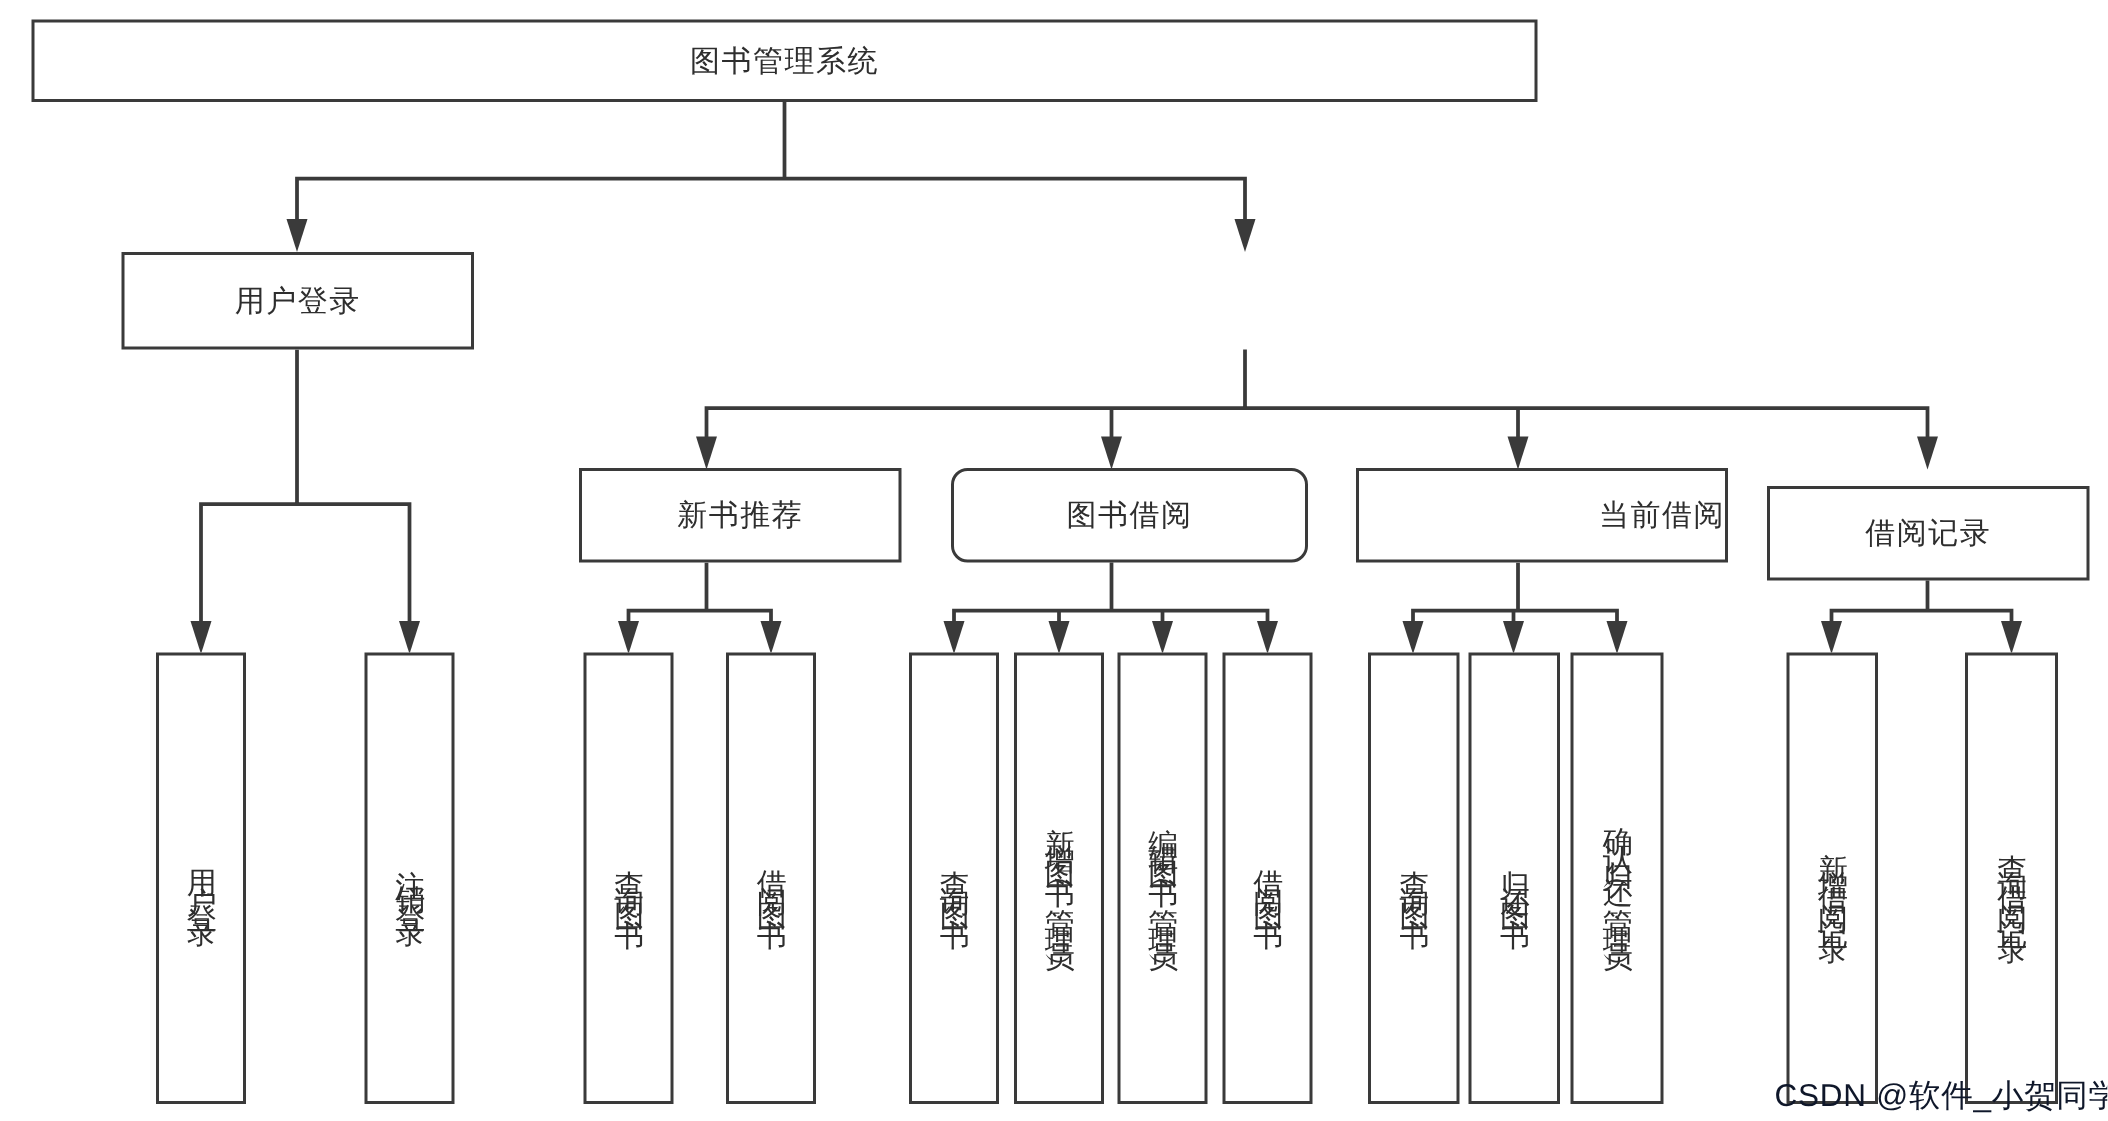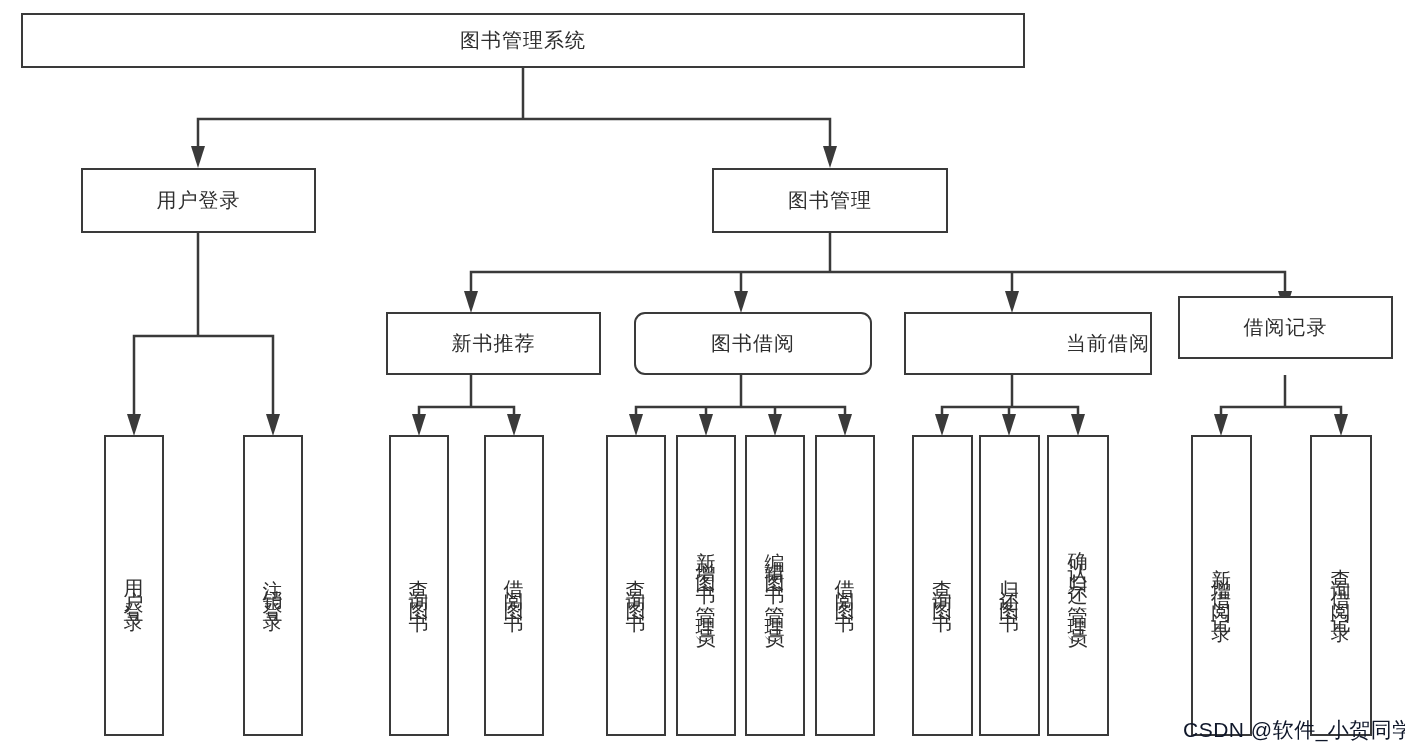--- a/index.html
+++ b/index.html
@@ -91,34 +91,31 @@
     </g>
   </svg>
 
   <div class="node hbox" style="left:21px;top:13px;width:1004px;height:55px;font-family:Liberation Mono, monospace;">
     <span>图书管理系统</span>
   </div>
 
   <div class="node hbox" style="left:81px;top:168px;width:235px;height:65px;">
     <span>用户登录</span>
   </div>
-  <div class="node hbox" style="left:712px;top:168px;width:236px;height:65px;">
-    <span>图书管理</span>
-  </div>
 
   <div class="node hbox" style="left:364px;top:312px;width:215px;height:63px;margin-left:22px;">
     <span>新书推荐</span>
   </div>
   <div class="node hbox" style="left:634px;top:312px;width:238px;height:63px;border-radius:11px;">
     <span>图书借阅</span>
   </div>
   <div class="node hbox" style="left:904px;top:312px;width:248px;height:63px;justify-content:flex-end;">
     <span>当前借阅</span>
   </div>
-  <div class="node hbox" style="left:1178px;top:296px;width:215px;height:63px;">
+  <div class="node hbox" style="left:1178px;top:324px;width:215px;height:63px;">
     <span>借阅记录</span>
   </div>
 
   <div class="node vbox" style="left:104px;top:435px;width:60px;height:301px;">
     <span>用户登录</span>
   </div>
   <div class="node vbox" style="left:243px;top:435px;width:60px;height:301px;">
     <span>注销登录</span>
   </div>
 

